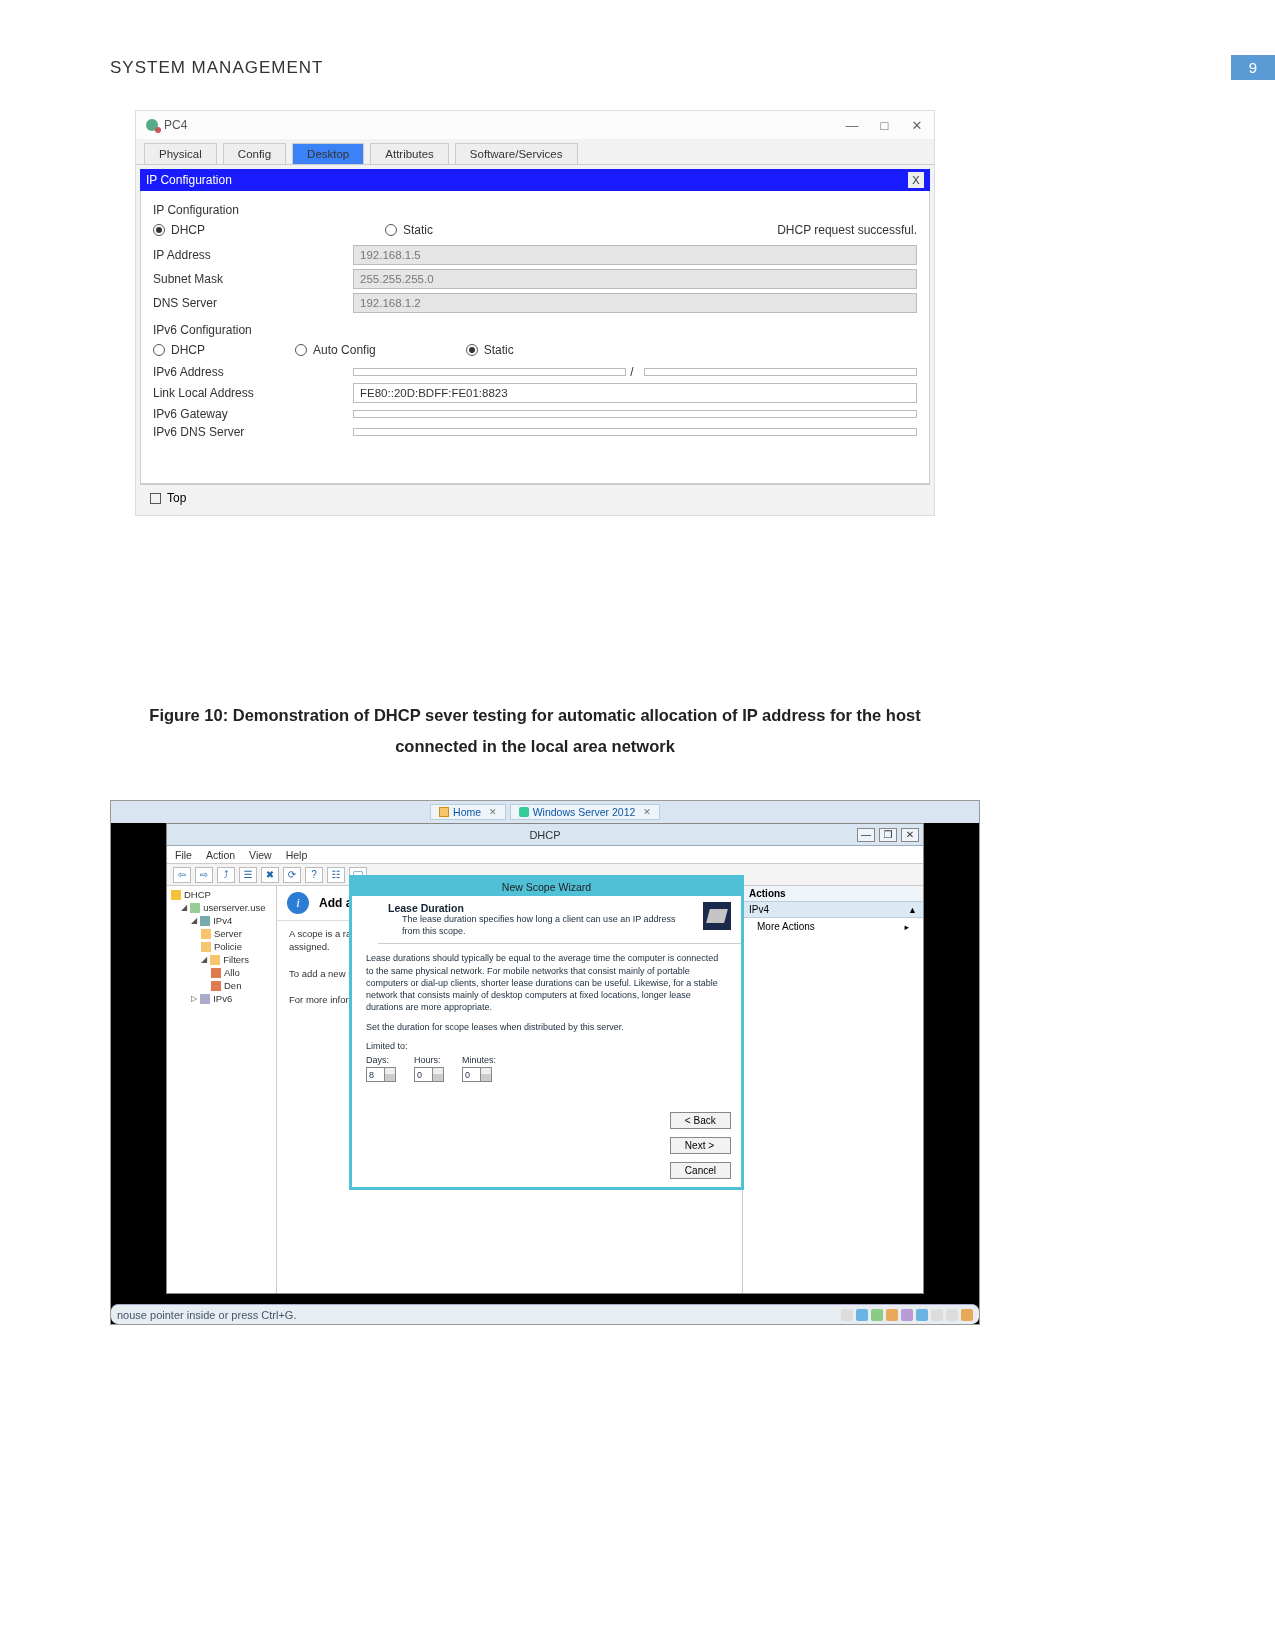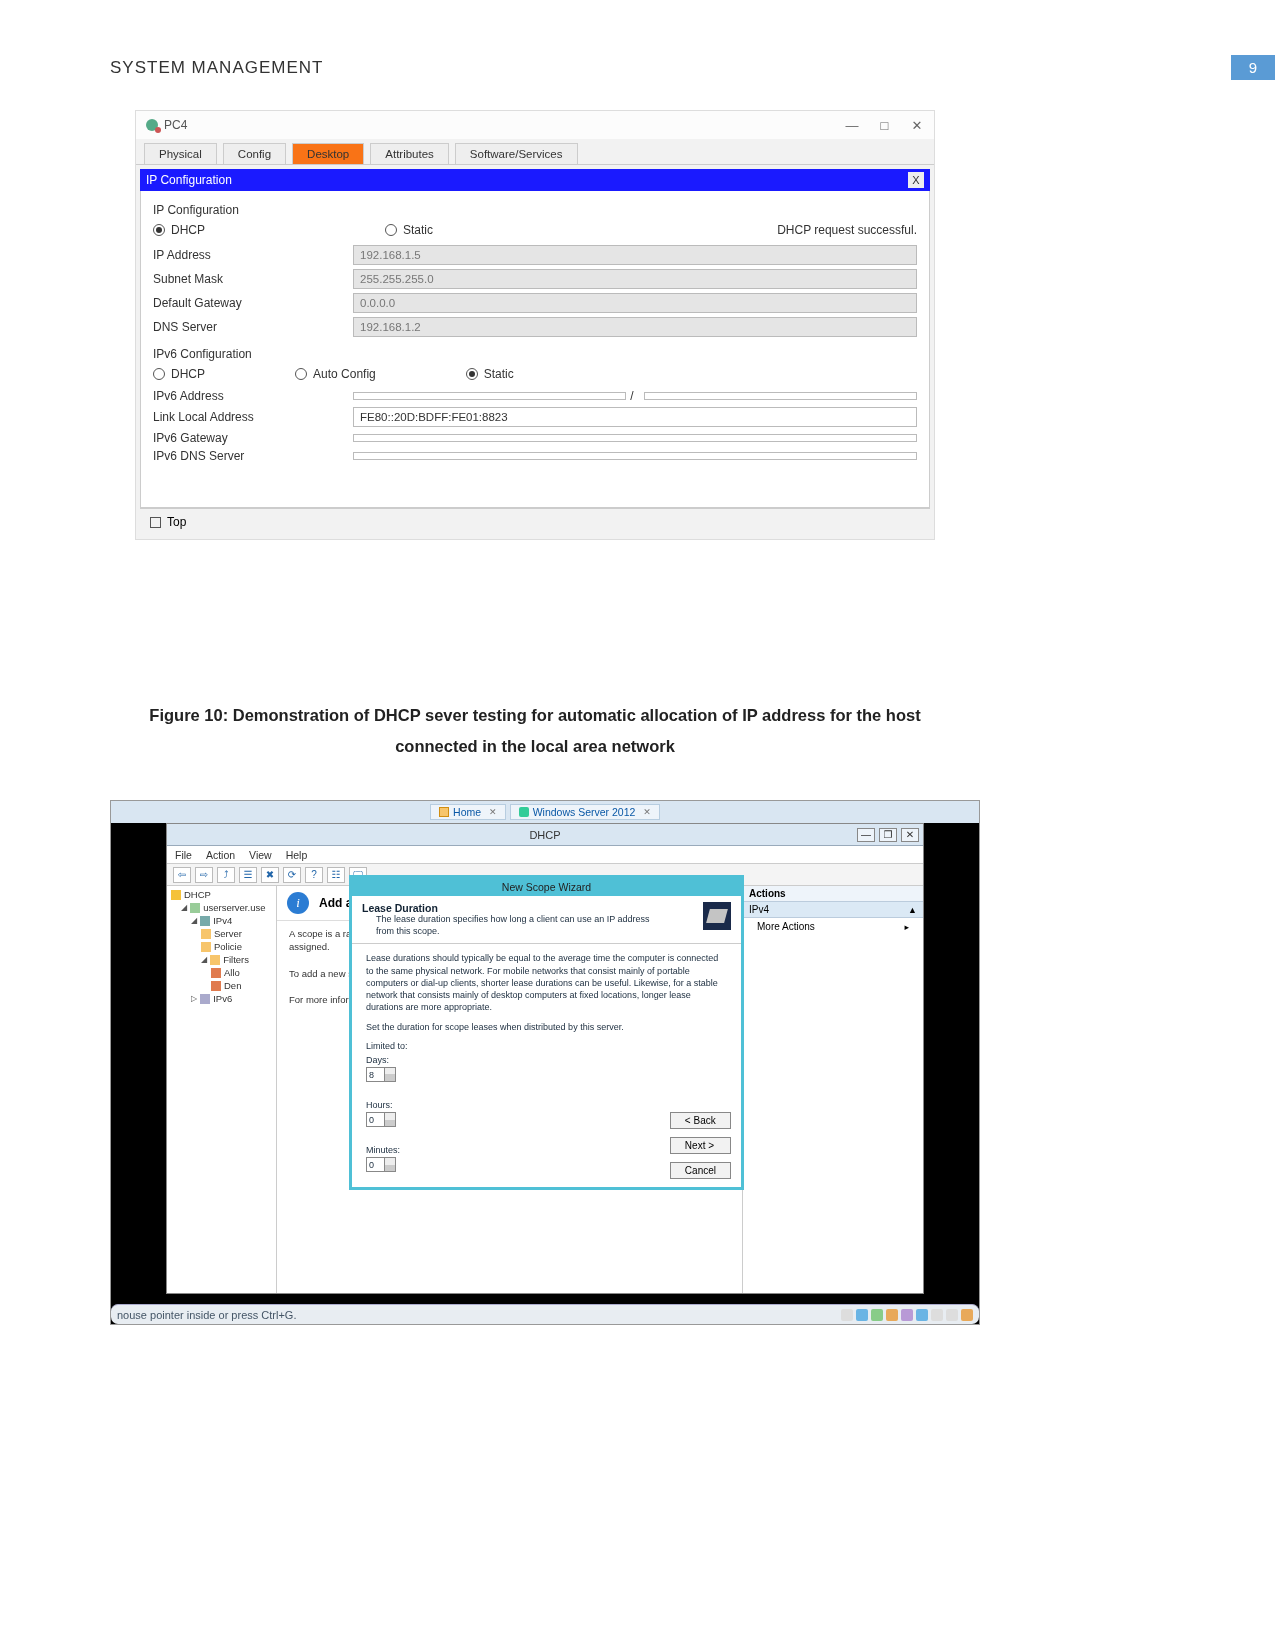--- a/index.html
+++ b/index.html
@@ -51,21 +51,21 @@
   .pt-logo { width: 12px; height: 12px; background:#5a8; border-radius:50%; position:relative;}
   .pt-logo::after{content:""; position:absolute; right:-3px; bottom:-2px; width:6px;height:6px;background:#c55;border-radius:50%;}
   .wc-btn { width: 14px; height: 14px; display:inline-flex; align-items:center; justify-content:center; color:#666; font-size:13px; margin-left:14px; cursor:default;}
   .pt-tabs {
     display:flex; gap:4px; padding: 4px 8px 0 8px; background:#f2f2f2; border-bottom:1px solid #ccc;
     font-size:11.5px;
   }
   .pt-tab {
     padding:4px 14px; border:1px solid #ccc; border-bottom:none; background:#eee; margin-right:2px; color:#333;
   }
-  .pt-tab.active { background:#f97316; font-weight:500; }
+  .pt-tab.active { background:#3b82f6; font-weight:500; }
   .pt-body { padding: 4px; background:#f2f2f2; }
   .ipcfg-bar {
     background:#1a1aff; color:#fff; font-size:12px; padding:3px 6px; display:flex; justify-content:space-between; align-items:center;
   }
   .ipcfg-close { background:#eee; color:#333; width:16px; height:16px; display:flex; align-items:center; justify-content:center; font-size:11px;}
   .ipcfg-panel { background:#fff; border:1px solid #ccc; border-top:none; padding:8px 12px 40px 12px; font-size:12px; color:#333;}
   .sect-label { margin:4px 0 6px 0; }
   .row { display:flex; align-items:center; margin:4px 0; }
   .row .lbl { width:200px; }
   .row .valfield {
@@ -131,29 +131,29 @@
   .ws-act-hdr{ background:#eef4fa; border-bottom:1px solid #bcd; padding:2px 6px; font-weight:700;}
   .ws-act-row{ background:#dbe9f5; border-bottom:1px solid #bcd; padding:2px 6px; display:flex; justify-content:space-between; align-items:center;}
   .ws-act-sub{ padding:3px 14px; display:flex; justify-content:space-between; align-items:center;}
   .arrow-r{ font-size:9px;}
   
   .wizard {
     position:absolute; top:74px; left:238px; width:395px; height:315px;
     background:#fff; border:3px solid #4fc0d6;
   }
   .wiz-title{ height:18px; background:#4fc0d6; color:#222; font-size:10.5px; display:flex; align-items:center; justify-content:center;}
-  .wiz-head { padding:6px 10px; border-bottom:1px solid #ccc; display:flex; justify-content:space-between; align-items:flex-start;}
+  .wiz-head { padding:6px 10px; border-bottom:1px solid #ccc; display:flex; justify-content:space-between; align-items:flex-start;margin-left:26px;}
   .wiz-head-left{ max-width:300px;}
   .wiz-head-title{ font-weight:700; font-size:10.5px; color:#123;}
   .wiz-head-sub{ font-size:9px; color:#234; padding-left:14px; line-height:1.3;}
   .wiz-logo{ width:28px;height:28px;background:#1a2a4a;display:flex;align-items:center;justify-content:center;}
   .wiz-logo-inner{ width:18px;height:14px;background:#c4c4c4; transform:skewX(-15deg);}
   .wiz-body{ padding:8px 14px; font-size:9px; color:#234;}
   .wiz-para{ margin-bottom:8px; line-height:1.35;}
-  .lim-row{ display:flex; gap:18px; margin-top:4px;flex-direction:column;}
+  .lim-row{ display:flex; gap:18px; margin-top:4px;}
   .lim-col{ display:flex; flex-direction:column; gap:2px;}
   .spin{ width:30px; height:15px; border:1px solid #888; background:#fff; font-size:9px; display:flex; align-items:center; padding:0 2px; position:relative;}
   .spin::after{ content:""; position:absolute; right:0; top:0; bottom:0; width:10px; border-left:1px solid #888; background:linear-gradient(#eee 50%, #ccc 50%);}
   .wiz-btns{ position:absolute; bottom:8px; right:10px; display:flex; gap:8px;flex-direction:column;}
   .wiz-btn{ border:1px solid #888; background:#f2f2f2; font-size:10px; padding:2px 14px;}
   
   .ws-status{ position:absolute; bottom:0; left:0; right:0; height:20px; background:#e8edf2; border-top:1px solid #aac; font-size:11px; color:#456; display:flex; align-items:center; justify-content:space-between; padding:0 6px;border-radius:7px;}
   .ws-status .icons{ display:flex; gap:3px;}
   .sicon{ width:12px;height:12px; background:#7aa; border-radius:2px;}
   .sicon.b{background:#6ab4e4;} .sicon.g{background:#8c8;} .sicon.o{background:#e8a95a;} .sicon.p{background:#b89ad6;} .sicon.w{background:#ddd;}
@@ -205,24 +205,20 @@
         </div>
         <span class="status-msg">DHCP request successful.</span>
       </div>
       <div class="row">
           <span class="lbl">IP Address</span>
           <span class="valfield">192.168.1.5</span>
         </div>
       <div class="row">
           <span class="lbl">Subnet Mask</span>
           <span class="valfield">255.255.255.0</span>
-        </div>
-      <div class="row">
-          <span class="lbl">Default Gateway</span>
-          <span class="valfield">0.0.0.0</span>
         </div>
       <div class="row">
           <span class="lbl">DNS Server</span>
           <span class="valfield">192.168.1.2</span>
         </div>
 
       <div class="ipv6group">
         <div class="sect-label">IPv6 Configuration</div>
         <div class="radio-row" style="gap:90px;">
           <div class="rpair">

